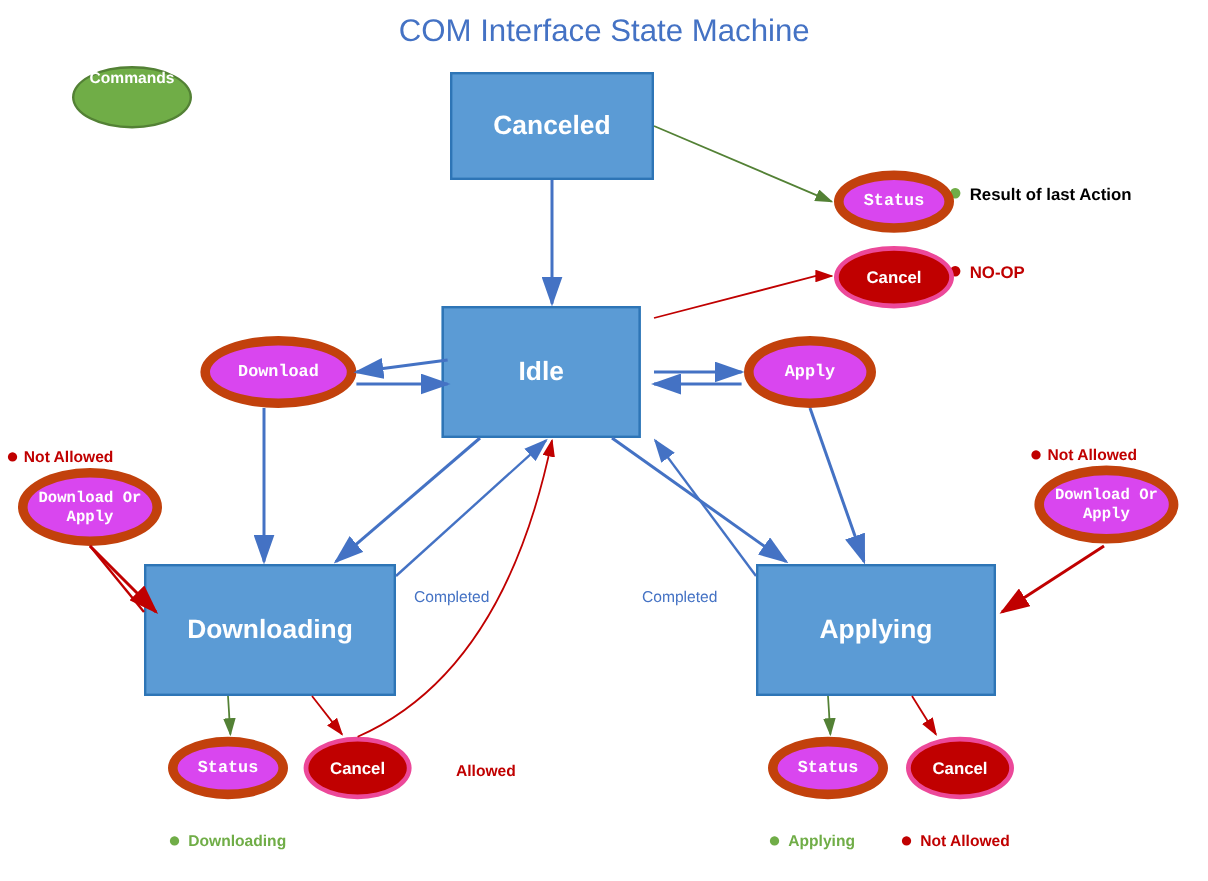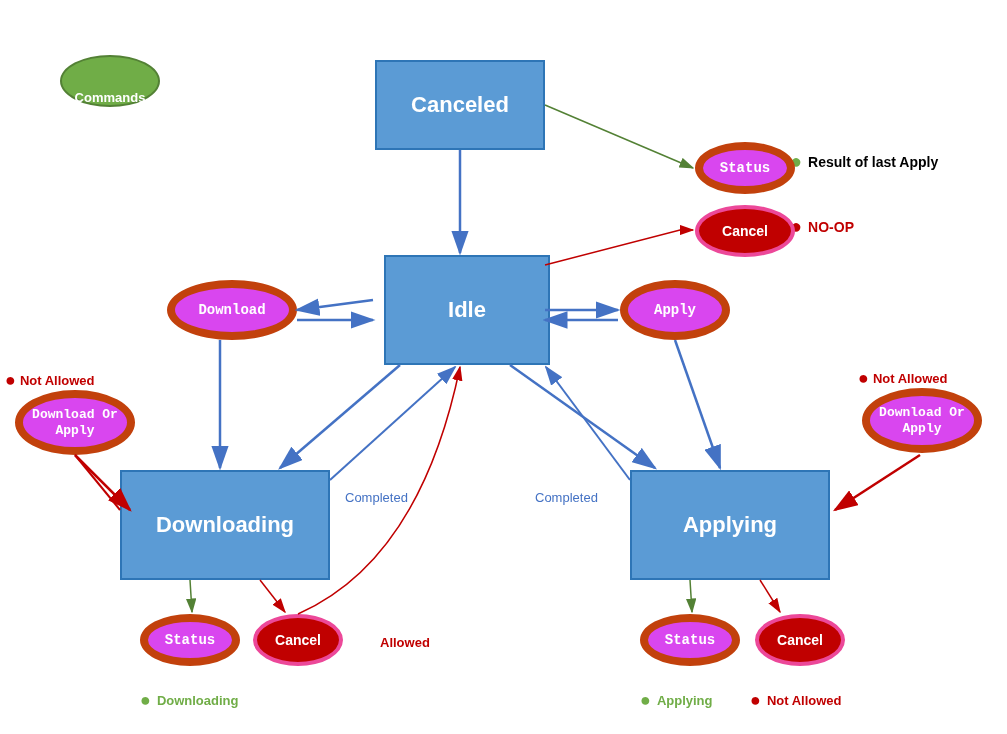--- a/index.html
+++ b/index.html
@@ -62,21 +62,21 @@
     
     .legend-ellipse-green {
       position: absolute;
       border-radius: 50%;
       background: #70AD47;
       border: 2px solid #538135;
       color: white;
       font-size: 13px;
       font-weight: bold;
       display: flex;
-      align-items: flex-end;
+      align-items: flex-start;
       justify-content: center;
     }
     .legend-box {
       position: absolute;
       background: #BDD7EE;
       border: 2px solid #2E75B6;
       color: #000;
       font-size: 13px;
       display: flex;
       align-items: center;
@@ -98,48 +98,49 @@
       width: 1007px;
       height: 734px;
       pointer-events: none;
     }
   </style>
 </head>
 <body>
 
 <div class="diagram-container">
 
+  <div class="title">COM Interface State Machine</div>
 
   <div class="legend-ellipse-green" style="left:60px; top:55px; width:100px; height:52px;">
     <span>Commands</span>
   </div>
 
   <div style="position:absolute; left:790px; top:150px; display:flex; align-items:center; gap:6px;">
     <span style="color:#70AD47; font-size:20px;">●</span>
-    <span style="font-weight:bold; font-size:14px;">Result of last Apply</span>
+    <span style="font-weight:bold; font-size:14px;">Result of last Action</span>
   </div>
 
   <div style="position:absolute; left:790px; top:215px; display:flex; align-items:center; gap:6px;">
     <span style="color:#C00000; font-size:20px;">●</span>
     <span style="font-weight:bold; font-size:14px; color:#C00000;">NO-OP</span>
   </div>
 
   <div class="ellipse ellipse-green" style="left:695px; top:142px; width:100px; height:52px;">
     <span>Status</span>
   </div>
 
   <div class="ellipse ellipse-red" style="left:695px; top:205px; width:100px; height:52px;">
     <span>Cancel</span>
   </div>
 
   <div class="state-box" style="left:375px; top:60px; width:170px; height:90px;">
     <span>Canceled</span>
   </div>
 
-  <div class="state-box" style="left:384px; top:255px; width:166px; height:110px;">
+  <div class="state-box" style="left:368px; top:255px; width:166px; height:110px;">
     <span>Idle</span>
   </div>
 
   <div class="ellipse ellipse-green" style="left:620px; top:280px; width:110px; height:60px;">
     <span>Apply</span>
   </div>
 
   <div class="ellipse ellipse-green" style="left:167px; top:280px; width:130px; height:60px;">
     <span>Download</span>
   </div>

